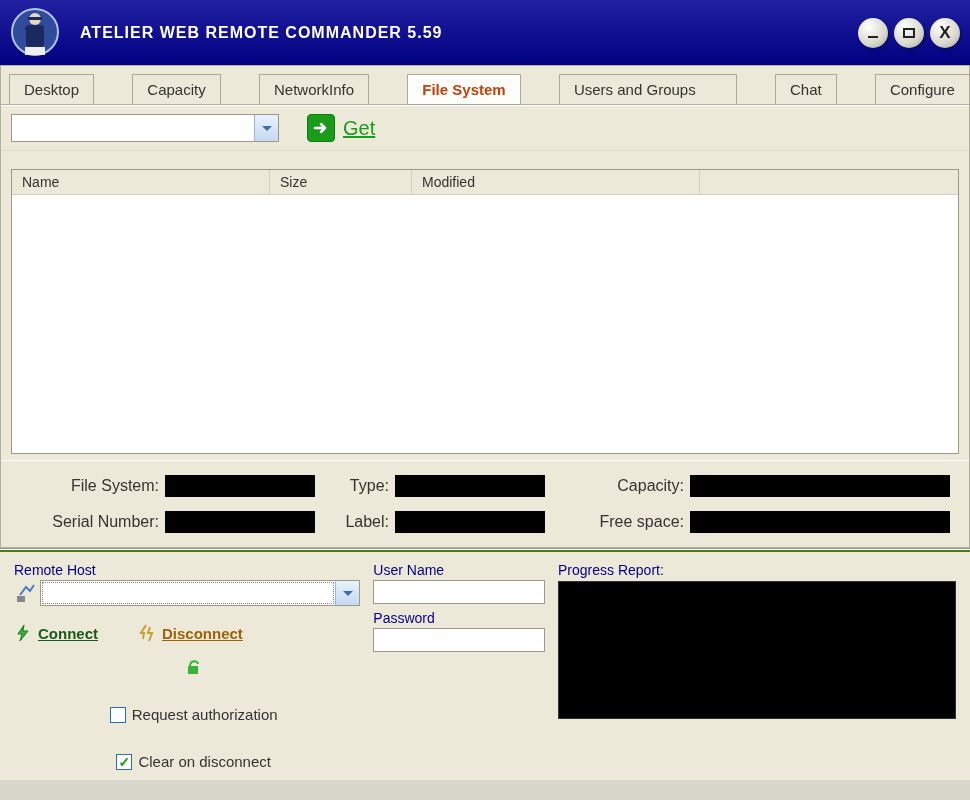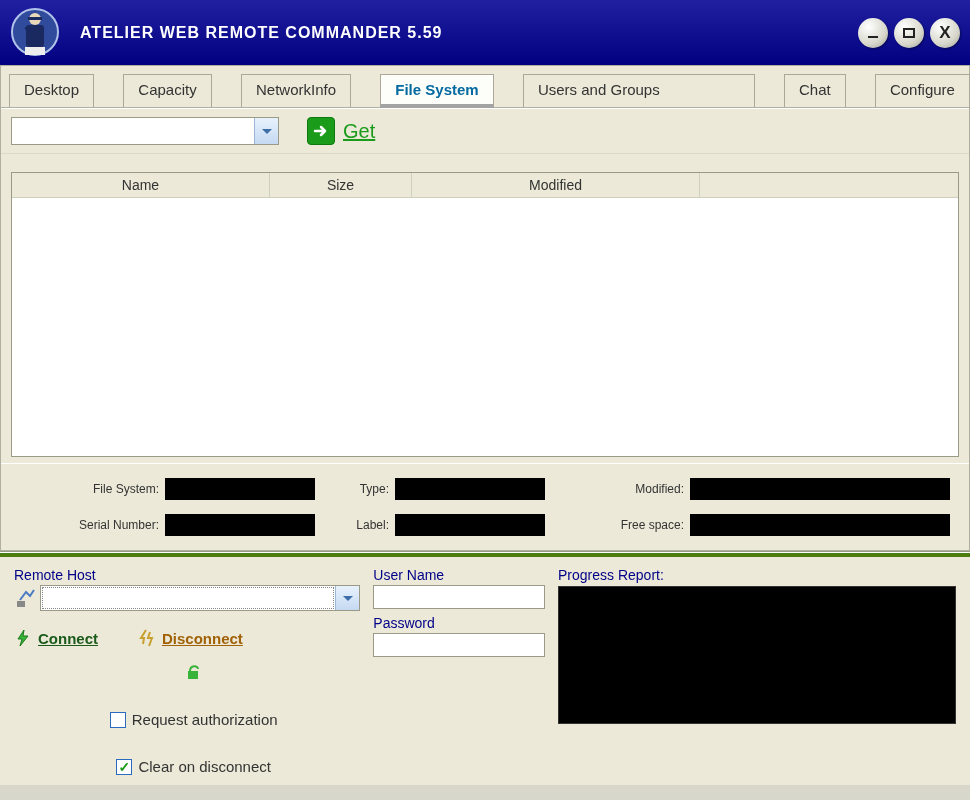--- a/index.html
+++ b/index.html
@@ -71,23 +71,23 @@
   background: #ece9d8;
   font-size: 15px;
   color: #333;
   cursor: pointer;
   position: relative;
   margin-right: -1px;
 }
 .tab.active {
   background: #fdfdfa;
   font-weight: bold;
-  color: #0369a1;
+  color: #c2410c;
   z-index: 2;
-  border-bottom: 4px solid #a3a3a3;
+  border-bottom: 1px solid #a3a3a3;
   margin-bottom: -1px;
 }
 
 
 .toolbar {
   display: flex;
   align-items: center;
   padding: 8px 10px;
   background: #ece9d8;
   border-bottom: 1px solid #ddd9c8;
@@ -132,21 +132,20 @@
   color: #1a9c1a;
   text-decoration: underline;
   font-size: 20px;
   cursor: pointer;
 }
 
 
 .filelist-container {
   padding: 18px 10px 6px 10px;
   background: #ece9d8;
-  text-align: center;
 }
 .filelist {
   border: 1px solid #9a9a88;
   background: #fff;
 }
 .filelist-header {
   display: flex;
   background: #ece9d8;
   border-bottom: 1px solid #cfcfbd;
 }
@@ -166,27 +165,27 @@
   background: #ece9d8;
   padding: 14px 14px 14px 14px;
   border-top: 1px solid #fff;
 }
 .info-grid {
   display: grid;
   grid-template-columns: 150px 150px 80px 150px 145px 260px;
   row-gap: 14px;
   align-items: center;
 }
-.info-label { text-align: right; padding-right: 6px; font-size: 12px; color: #333;}
+.info-label { text-align: right; padding-right: 6px; font-size: 16px; color: #333;}
 .info-value { height: 22px; background: #000; }
 
 
 .connection {
   background: #ece9d8;
-  border-top: 4px solid #4d7c0f;
+  border-top: 2px solid #4d7c0f;
   padding: 10px 14px 10px 14px;
 }
 .conn-top {
   display: flex;
   align-items: flex-start;
 }
 .conn-col { display: flex; flex-direction: column; }
 .conn-label { color: #000088; font-size: 14px; margin-bottom: 2px; }
 .host-row { display: flex; align-items: center; }
 .host-icon {
@@ -289,21 +288,21 @@
   </div>
 </div>
 
 <div class="content">
 
   <div class="tabs">
     <div class="tab">Desktop</div>
     <div class="tab">Capacity</div>
     <div class="tab">NetworkInfo</div>
     <div class="tab active">File System</div>
-    <div class="tab" style="flex:0 0 auto; padding-right:94px;">Users and Groups</div>
+    <div class="tab" style="flex:0 0 auto; padding-right:40px;">Users and Groups</div>
     <div class="tab">Chat</div>
     <div class="tab">Configure</div>
   </div>
 
   <div class="toolbar">
     <div class="path-combo">
       <input type="text" value="" style="">
       <button class="combo-btn"></button>
     </div>
     <button class="get-btn">
@@ -325,21 +324,21 @@
       <div class="filelist-body"></div>
     </div>
   </div>
 
   <div class="info-panel">
     <div class="info-grid">
       <div class="info-label">File System:</div>
       <div class="info-value"></div>
       <div class="info-label">Type:</div>
       <div class="info-value"></div>
-      <div class="info-label">Modified:</div>
+      <div class="info-label">Capacity:</div>
       <div class="info-value"></div>
 
       <div class="info-label">Serial Number:</div>
       <div class="info-value"></div>
       <div class="info-label">Label:</div>
       <div class="info-value"></div>
       <div class="info-label">Free space:</div>
       <div class="info-value"></div>
     </div>
   </div>

